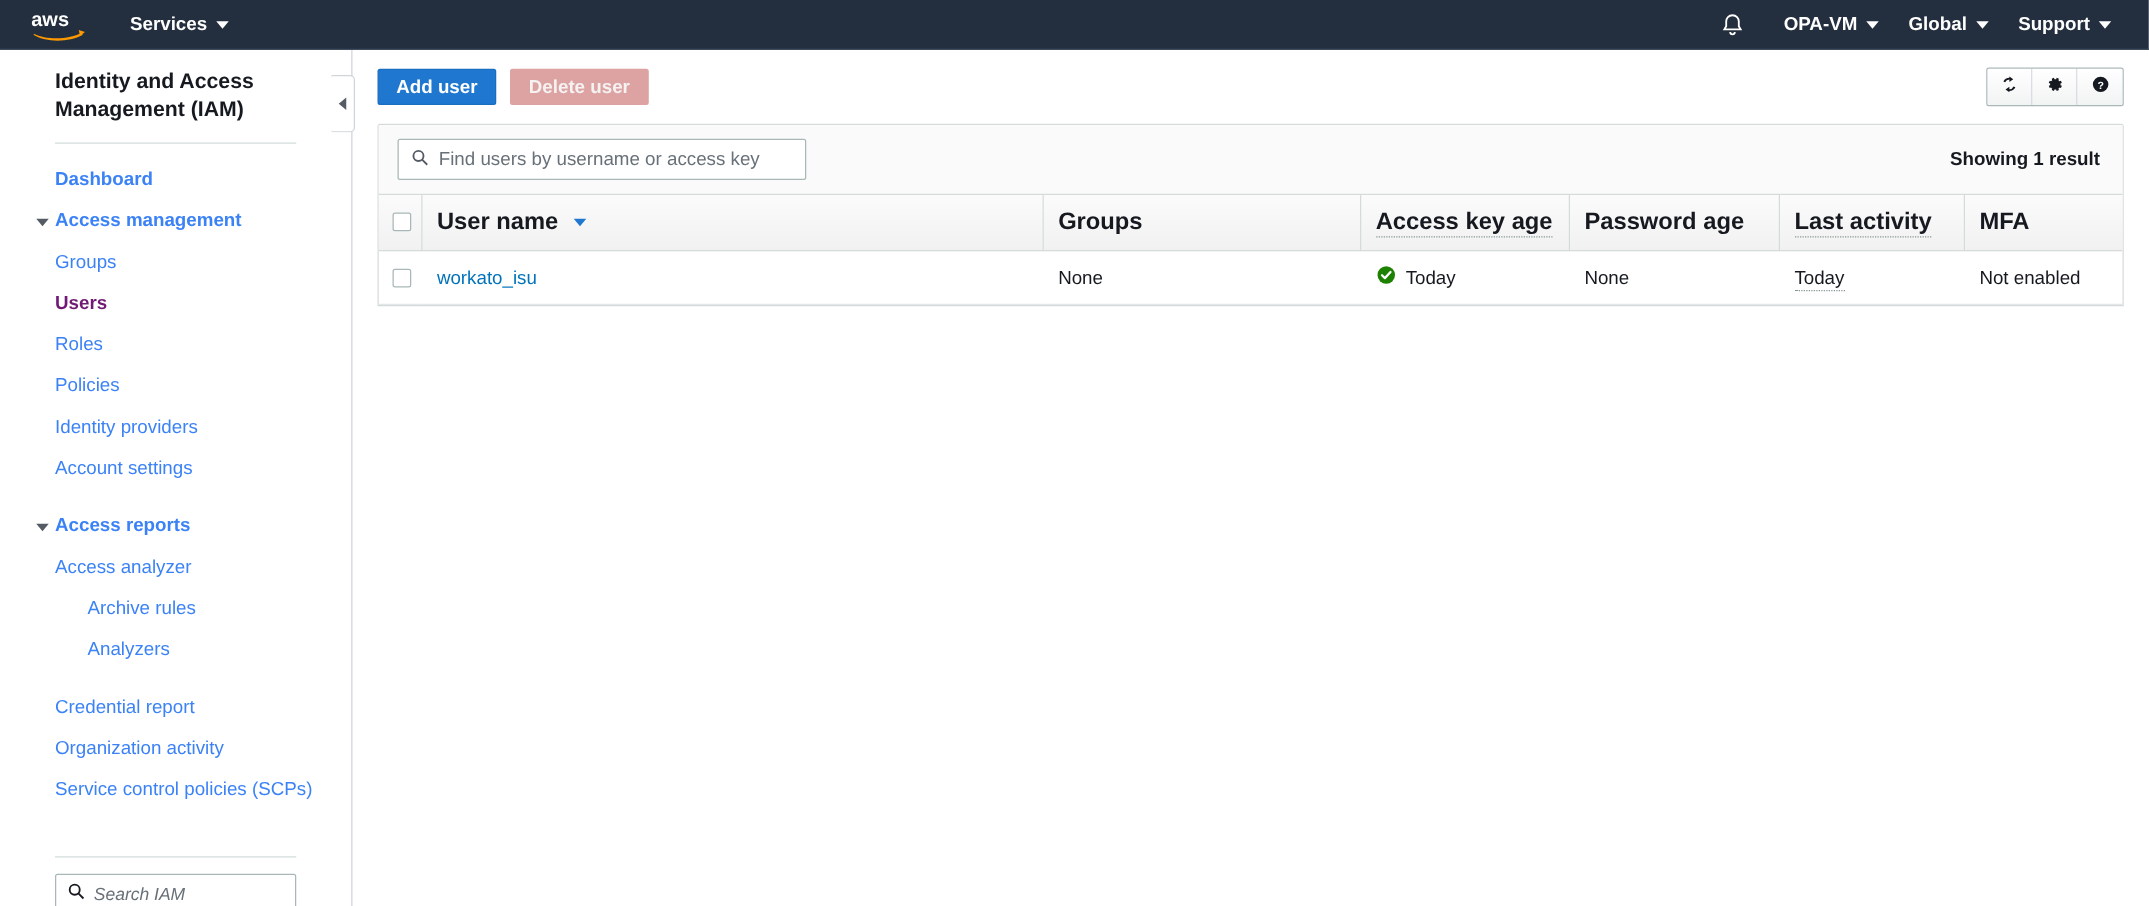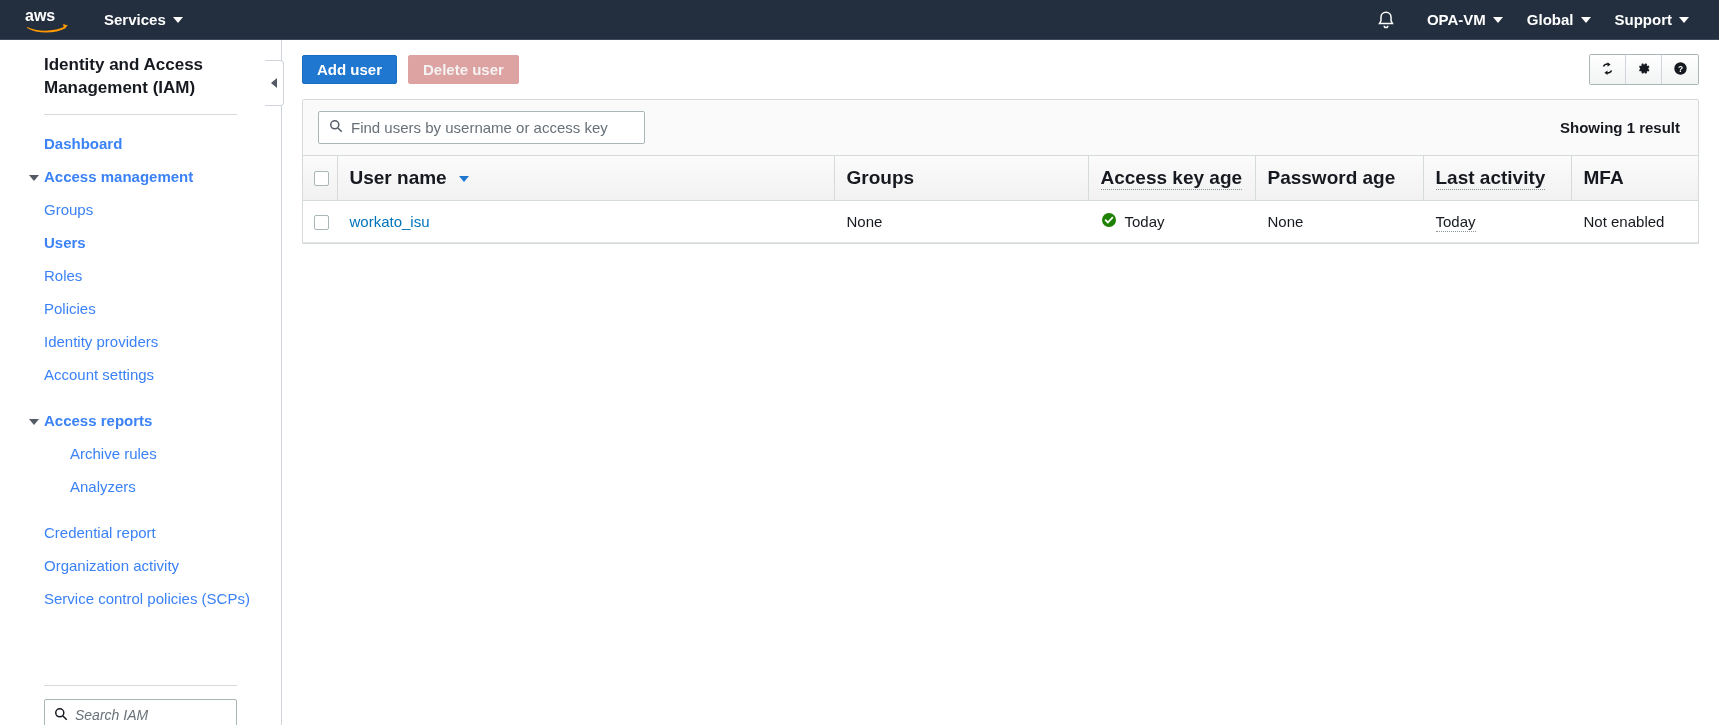--- a/index.html
+++ b/index.html
@@ -107,21 +107,21 @@
   .sb-item.group .tri {
     position: absolute;
     left: 29px; top: 15px;
     width: 0; height: 0;
     border-left: 5px solid transparent;
     border-right: 5px solid transparent;
     border-top: 6px solid #545b64;
   }
   .sb-item.indent1 { padding-left: 44px; }
   .sb-item.indent2 { padding-left: 70px; }
-  .sb-item.active { color: #3b82f6; font-weight: bold; }
+  .sb-item.active { color: #701a75; font-weight: bold; }
   .sb-gap { height: 13px; }
   .sb-search-wrap {
     position: absolute;
     left: 0; right: 0;
     top: 645px;
   }
   .sb-hr-top {
     height: 1px; background: #d5dbdb;
     margin: 0 44px 13px 44px;
   }
@@ -391,20 +391,21 @@
       <div class="sb-item bold indent1"><span>Dashboard</span></div>
       <div class="sb-item group"><span class="tri"></span><span>Access management</span></div>
       <div class="sb-item indent1"><span>Groups</span></div>
       <div class="sb-item active indent1"><span>Users</span></div>
       <div class="sb-item indent1"><span>Roles</span></div>
       <div class="sb-item indent1"><span>Policies</span></div>
       <div class="sb-item indent1"><span>Identity providers</span></div>
       <div class="sb-item indent1"><span>Account settings</span></div>
       <div class="sb-gap"></div>
       <div class="sb-item group"><span class="tri"></span><span>Access reports</span></div>
+      <div class="sb-item indent1"><span>Access analyzer</span></div>
       <div class="sb-item indent2"><span>Archive rules</span></div>
       <div class="sb-item indent2"><span>Analyzers</span></div>
       <div class="sb-gap"></div>
       <div class="sb-item indent1"><span>Credential report</span></div>
       <div class="sb-item indent1"><span>Organization activity</span></div>
       <div class="sb-item indent1"><span>Service control policies (SCPs)</span></div>
     </div>
 
   <div class="sb-search-wrap">
     <div class="sb-hr-top"></div>

